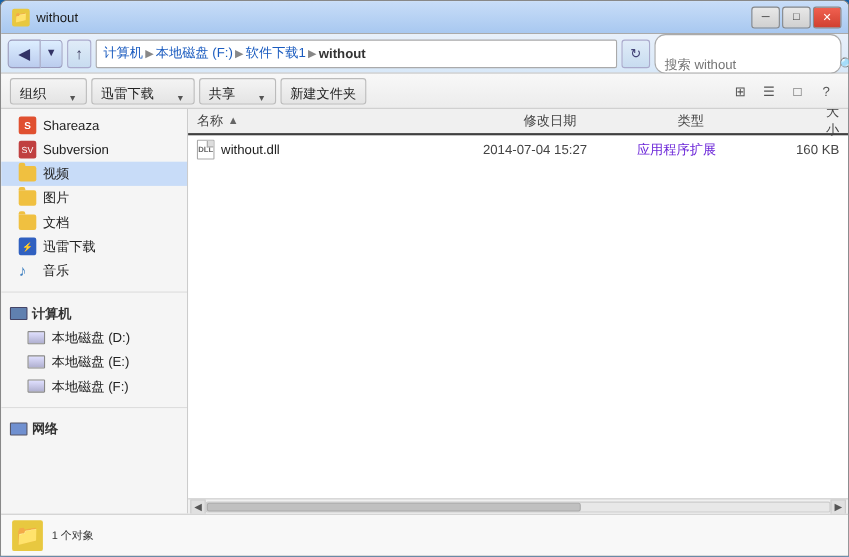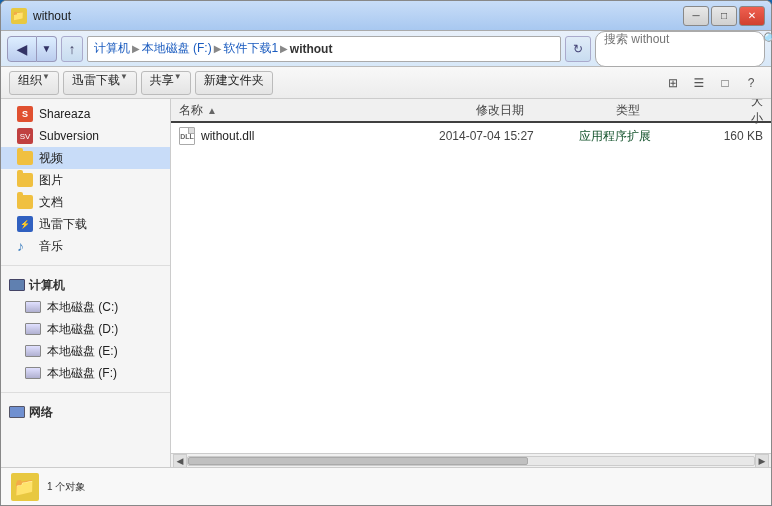--- a/index.html
+++ b/index.html
@@ -149,21 +149,21 @@
       cursor: pointer;
       color: #447;
       font-size: 12px;
     }
     .search-bar {
       width: 170px; height: 36px;
       background: white;
       border: 1px solid #aaa;
       border-radius: 10px;
       display: flex;
-      align-items: flex-start;
+      align-items: flex-end;
       padding: 0 8px;
       gap: 4px;
     }
     .search-input {
       flex: 1;
       border: none;
       outline: none;
       font-size: 12px;
       background: transparent;
       color: #aaa;
@@ -184,21 +184,21 @@
       gap: 4px;
       border-bottom: 1px solid #ccc;
     }
     .toolbar-btn {
       height: 24px;
       padding: 0 8px;
       background: linear-gradient(to bottom, #f4f4f4, #e4e4e4);
       border: 1px solid #bbb;
       border-radius: 3px;
       cursor: pointer;
-      display: flex; align-items: flex-start; gap: 0;
+      display: flex; align-items: flex-end; gap: 20px;
       font-size: 12px;
       color: #222;
       white-space: nowrap;
     }
     .toolbar-btn .arrow {
       font-size: 8px;
       color: #555;
     }
     .toolbar-spacer { flex: 1; }
     .toolbar-view-btns {
@@ -301,21 +301,21 @@
       height: 26px;
       display: flex;
       align-items: center;
       padding: 0 8px;
       cursor: pointer;
       font-size: 12px;
       color: #222;
     }
     .file-row .f-name { flex: 0 0 260px; display: flex; align-items: center; gap: 6px; }
     .file-row .f-date { flex: 0 0 140px; color: #444; }
-    .file-row .f-type { flex: 0 0 130px; color: #14532d; font-family: Liberation Mono, monospace; }
+    .file-row .f-type { flex: 0 0 130px; color: #6d28d9; font-family: Liberation Mono, monospace; }
     .file-row .f-size { flex: 1; text-align: right; color: #444; }
 
     
     .dll-icon {
       width: 16px; height: 16px;
       display: flex; align-items: center; justify-content: center;
     }
 
     
     .h-scrollbar {
@@ -561,26 +561,20 @@
         <div class="sidebar-group-header">
           <div class="item-icon">
             <div style="width:16px;height:12px;background:#6080b0;border-radius:1px;border:1px solid #446;"></div>
           </div>
           <span>计算机</span>
         </div>
         <div class="sidebar-item" style="padding-left:24px;">
           <div class="item-icon">
             <div style="width:16px;height:12px;background:linear-gradient(to bottom,#e0e0ff,#b0b0d0);border:1px solid #888;border-radius:1px;"></div>
           </div>
-          <span>本地磁盘 (C:)</span>
-        </div>
-        <div class="sidebar-item" style="padding-left:24px;">
-          <div class="item-icon">
-            <div style="width:16px;height:12px;background:linear-gradient(to bottom,#e0e0ff,#b0b0d0);border:1px solid #888;border-radius:1px;"></div>
-          </div>
           <span>本地磁盘 (D:)</span>
         </div>
         <div class="sidebar-item" style="padding-left:24px;">
           <div class="item-icon">
             <div style="width:16px;height:12px;background:linear-gradient(to bottom,#e0e0ff,#b0b0d0);border:1px solid #888;border-radius:1px;"></div>
           </div>
           <span>本地磁盘 (E:)</span>
         </div>
         <div class="sidebar-item" style="padding-left:24px;">
           <div class="item-icon">

